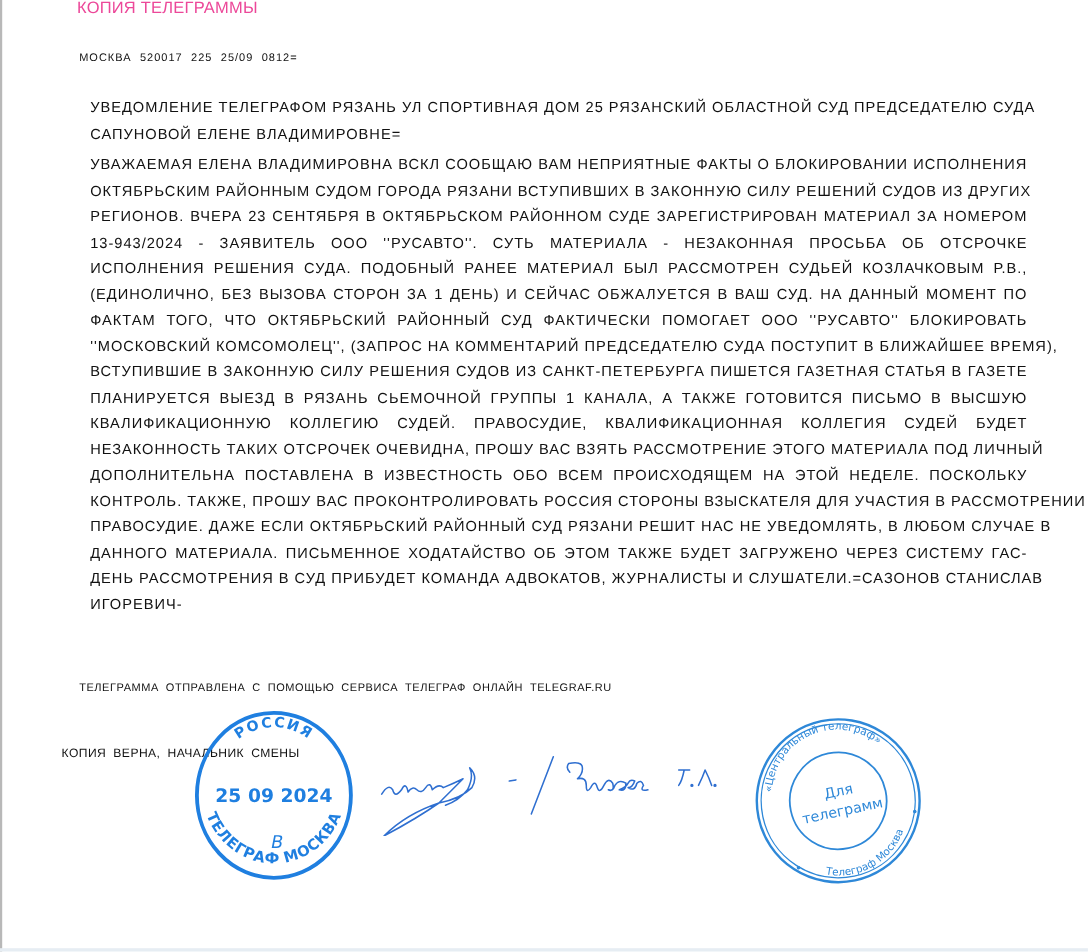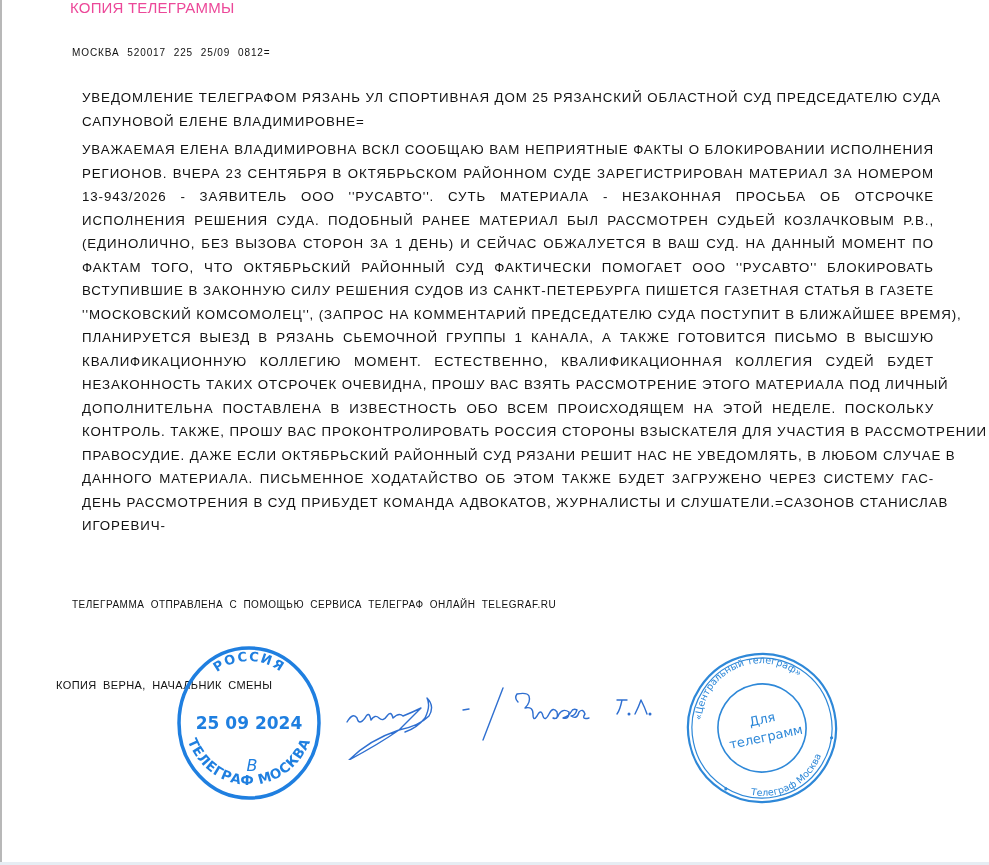--- a/index.html
+++ b/index.html
@@ -104,39 +104,40 @@
 
 <div class="tg-line" style="top:41px;">МОСКВА 520017 225 25/09 0812=</div>
 
 <div class="para" style="top:86px;">
   <span class="ln">УВЕДОМЛЕНИЕ ТЕЛЕГРАФОМ РЯЗАНЬ УЛ СПОРТИВНАЯ ДОМ 25 РЯЗАНСКИЙ ОБЛАСТНОЙ СУД ПРЕДСЕДАТЕЛЮ СУДА</span>
   <span class="ln last">САПУНОВОЙ ЕЛЕНЕ ВЛАДИМИРОВНЕ=</span>
 </div>
 
 <div class="para" style="top:138px;">
   <span class="ln">УВАЖАЕМАЯ ЕЛЕНА ВЛАДИМИРОВНА ВСКЛ СООБЩАЮ ВАМ НЕПРИЯТНЫЕ ФАКТЫ О БЛОКИРОВАНИИ ИСПОЛНЕНИЯ</span>
+  <span class="ln">ОКТЯБРЬСКИМ РАЙОННЫМ СУДОМ ГОРОДА РЯЗАНИ ВСТУПИВШИХ В ЗАКОННУЮ СИЛУ РЕШЕНИЙ СУДОВ ИЗ ДРУГИХ</span>
   <span class="ln">РЕГИОНОВ. ВЧЕРА 23 СЕНТЯБРЯ В ОКТЯБРЬСКОМ РАЙОННОМ СУДЕ ЗАРЕГИСТРИРОВАН МАТЕРИАЛ ЗА НОМЕРОМ</span>
-  <span class="ln">13-943/2026 - ЗАЯВИТЕЛЬ ООО ''РУСАВТО''. СУТЬ МАТЕРИАЛА - НЕЗАКОННАЯ ПРОСЬБА ОБ ОТСРОЧКЕ</span>
+  <span class="ln">13-943/2024 - ЗАЯВИТЕЛЬ ООО ''РУСАВТО''. СУТЬ МАТЕРИАЛА - НЕЗАКОННАЯ ПРОСЬБА ОБ ОТСРОЧКЕ</span>
   <span class="ln">ИСПОЛНЕНИЯ РЕШЕНИЯ СУДА. ПОДОБНЫЙ РАНЕЕ МАТЕРИАЛ БЫЛ РАССМОТРЕН СУДЬЕЙ КОЗЛАЧКОВЫМ Р.В.,</span>
   <span class="ln">(ЕДИНОЛИЧНО, БЕЗ ВЫЗОВА СТОРОН ЗА 1 ДЕНЬ) И СЕЙЧАС ОБЖАЛУЕТСЯ В ВАШ СУД. НА ДАННЫЙ МОМЕНТ ПО</span>
   <span class="ln">ФАКТАМ ТОГО, ЧТО ОКТЯБРЬСКИЙ РАЙОННЫЙ СУД ФАКТИЧЕСКИ ПОМОГАЕТ ООО ''РУСАВТО'' БЛОКИРОВАТЬ</span>
+  <span class="ln">''МОСКОВСКИЙ КОМСОМОЛЕЦ'', (ЗАПРОС НА КОММЕНТАРИЙ ПРЕДСЕДАТЕЛЮ СУДА ПОСТУПИТ В БЛИЖАЙШЕЕ ВРЕМЯ),</span>
   <span class="ln">ВСТУПИВШИЕ В ЗАКОННУЮ СИЛУ РЕШЕНИЯ СУДОВ ИЗ САНКТ-ПЕТЕРБУРГА ПИШЕТСЯ ГАЗЕТНАЯ СТАТЬЯ В ГАЗЕТЕ</span>
-  <span class="ln">''МОСКОВСКИЙ КОМСОМОЛЕЦ'', (ЗАПРОС НА КОММЕНТАРИЙ ПРЕДСЕДАТЕЛЮ СУДА ПОСТУПИТ В БЛИЖАЙШЕЕ ВРЕМЯ),</span>
   <span class="ln">ПЛАНИРУЕТСЯ ВЫЕЗД В РЯЗАНЬ СЬЕМОЧНОЙ ГРУППЫ 1 КАНАЛА, А ТАКЖЕ ГОТОВИТСЯ ПИСЬМО В ВЫСШУЮ</span>
-  <span class="ln">КВАЛИФИКАЦИОННУЮ КОЛЛЕГИЮ МОМЕНТ. ЕСТЕСТВЕННО, КВАЛИФИКАЦИОННАЯ КОЛЛЕГИЯ СУДЕЙ БУДЕТ</span>
+  <span class="ln">КВАЛИФИКАЦИОННУЮ КОЛЛЕГИЮ СУДЕЙ. ПРАВОСУДИЕ, КВАЛИФИКАЦИОННАЯ КОЛЛЕГИЯ СУДЕЙ БУДЕТ</span>
   <span class="ln">НЕЗАКОННОСТЬ ТАКИХ ОТСРОЧЕК ОЧЕВИДНА, ПРОШУ ВАС ВЗЯТЬ РАССМОТРЕНИЕ ЭТОГО МАТЕРИАЛА ПОД ЛИЧНЫЙ</span>
   <span class="ln">ДОПОЛНИТЕЛЬНА ПОСТАВЛЕНА В ИЗВЕСТНОСТЬ ОБО ВСЕМ ПРОИСХОДЯЩЕМ НА ЭТОЙ НЕДЕЛЕ. ПОСКОЛЬКУ</span>
   <span class="ln">КОНТРОЛЬ. ТАКЖЕ, ПРОШУ ВАС ПРОКОНТРОЛИРОВАТЬ РОССИЯ СТОРОНЫ ВЗЫСКАТЕЛЯ ДЛЯ УЧАСТИЯ В РАССМОТРЕНИИ</span>
   <span class="ln">ПРАВОСУДИЕ. ДАЖЕ ЕСЛИ ОКТЯБРЬСКИЙ РАЙОННЫЙ СУД РЯЗАНИ РЕШИТ НАС НЕ УВЕДОМЛЯТЬ, В ЛЮБОМ СЛУЧАЕ В</span>
   <span class="ln">ДАННОГО МАТЕРИАЛА. ПИСЬМЕННОЕ ХОДАТАЙСТВО ОБ ЭТОМ ТАКЖЕ БУДЕТ ЗАГРУЖЕНО ЧЕРЕЗ СИСТЕМУ ГАС-</span>
   <span class="ln">ДЕНЬ РАССМОТРЕНИЯ В СУД ПРИБУДЕТ КОМАНДА АДВОКАТОВ, ЖУРНАЛИСТЫ И СЛУШАТЕЛИ.=САЗОНОВ СТАНИСЛАВ</span>
   <span class="ln last">ИГОРЕВИЧ-</span>
 </div>
 
-<div class="tg-line" style="top:593px; letter-spacing:0.5px; word-spacing:3px;">ТЕЛЕГРАММА ОТПРАВЛЕНА С ПОМОЩЬЮ СЕРВИСА ТЕЛЕГРАФ ОНЛАЙН TELEGRAF.RU</div>
+<div class="tg-line" style="top:614px; letter-spacing:0.5px; word-spacing:3px;">ТЕЛЕГРАММА ОТПРАВЛЕНА С ПОМОЩЬЮ СЕРВИСА ТЕЛЕГРАФ ОНЛАЙН TELEGRAF.RU</div>
 
 <div class="copy-line">КОПИЯ ВЕРНА, НАЧАЛЬНИК СМЕНЫ</div>
 
 <svg class="stamp-left" viewBox="0 0 150 160">
   <defs>
     <path id="sl-top" d="M 20 80 A 55 60 0 0 1 130 80"></path>
     <path id="sl-bot" d="M 10 86 A 66 70 0 0 0 140 86"></path>
   </defs>
   <ellipse cx="75" cy="82" rx="70" ry="75" fill="none" stroke="#1f7fe0" stroke-width="3.5"></ellipse>
   <text font-family="DejaVu Sans, sans-serif" font-weight="bold" font-size="13" fill="#1f7fe0" letter-spacing="1.5">

